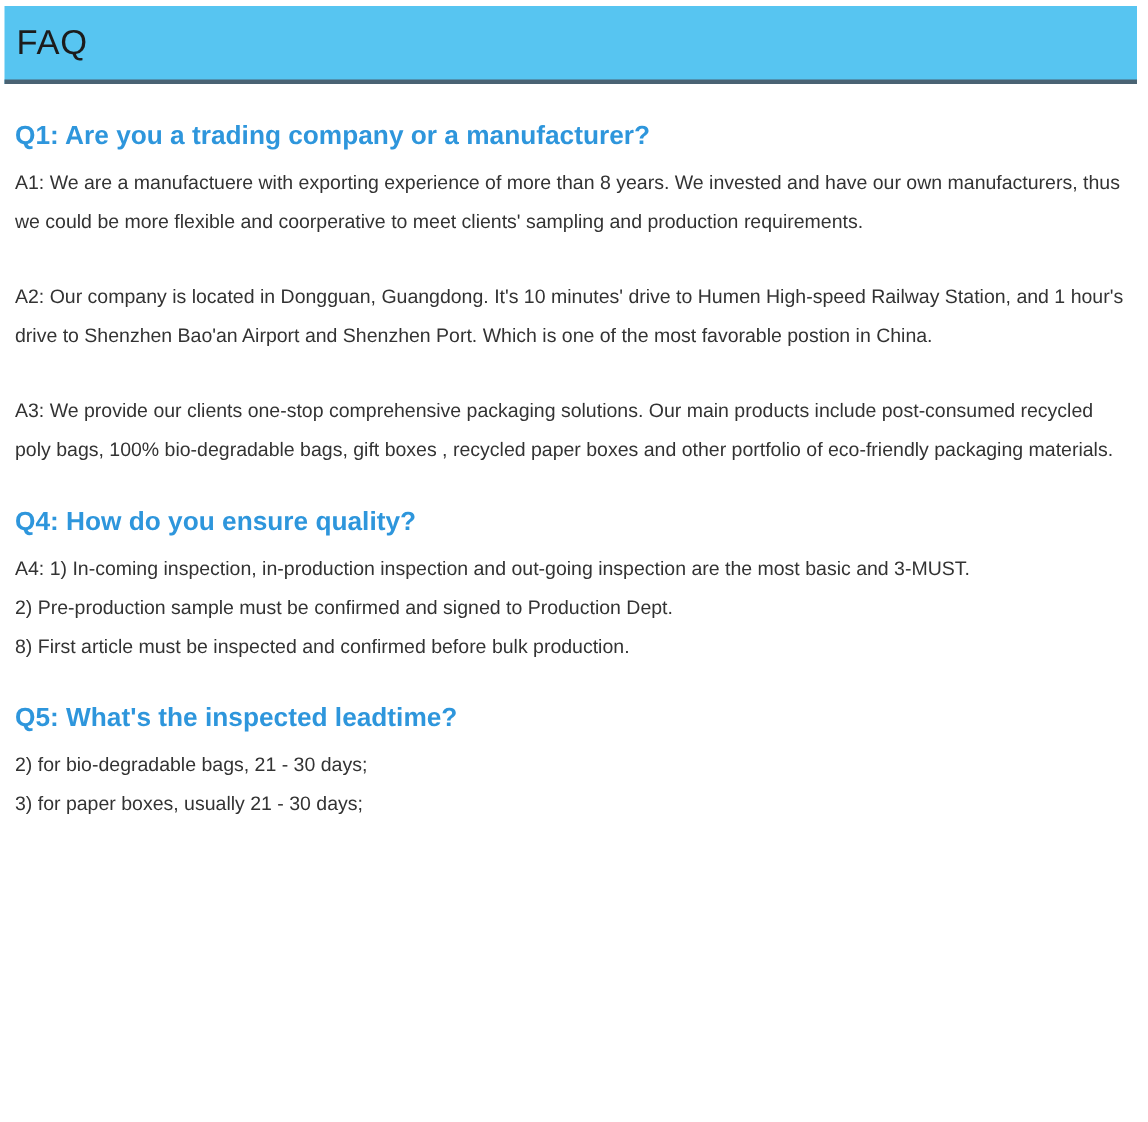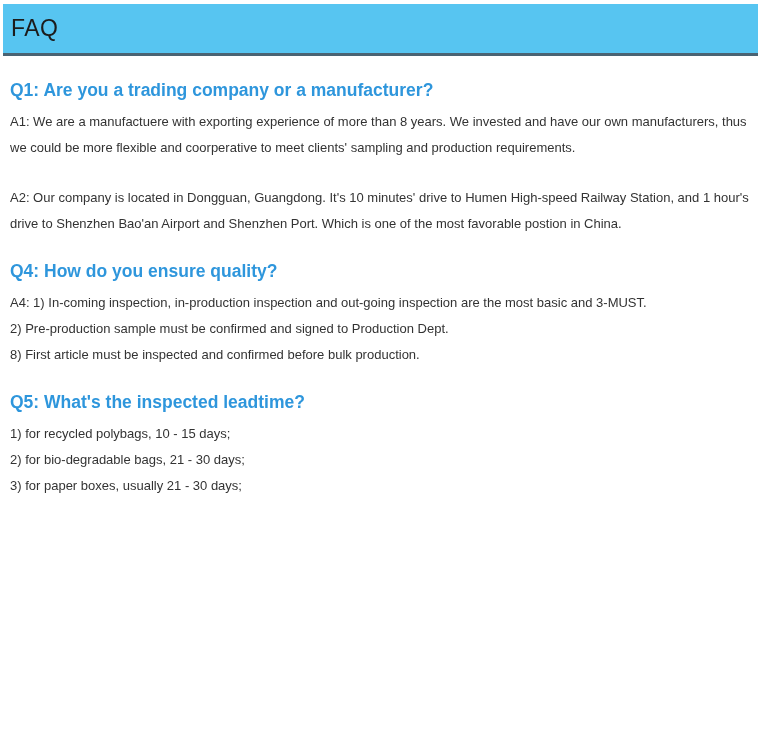--- a/index.html
+++ b/index.html
@@ -69,31 +69,31 @@
     <article class="faq-item">
       <h2 class="faq-question">Q1: Are you a trading company or a manufacturer?</h2>
       <div class="answer-line">A1: We are a manufactuere with exporting experience of more than 8 years. We invested and have our own manufacturers, thus we could be more flexible and coorperative to meet clients' sampling and production requirements.</div>
     </article>
 
     <article class="faq-item">
       <div class="answer-line">A2: Our company is located in Dongguan, Guangdong. It's 10 minutes' drive to Humen High-speed Railway Station, and 1 hour's drive to Shenzhen Bao'an Airport and Shenzhen Port. Which is one of the most favorable postion in China.</div>
     </article>
 
     <article class="faq-item">
+      <div class="answer-line">A3: We provide our clients one-stop comprehensive packaging solutions. Our main products include post-consumed recycled poly bags, 100% bio-degradable bags, gift boxes , recycled paper boxes and other portfolio of eco-friendly packaging materials.</div>
     </article>
 
     <article class="faq-item">
       <h2 class="faq-question">Q4: How do you ensure quality?</h2>
       <div class="answer-line">A4: 1) In-coming inspection, in-production inspection and out-going inspection are the most basic and 3-MUST.</div>
       <div class="answer-line">2) Pre-production sample must be confirmed and signed to Production Dept.</div>
       <div class="answer-line">8) First article must be inspected and confirmed before bulk production.</div>
     </article>
 
     <article class="faq-item">
       <h2 class="faq-question">Q5: What's the inspected leadtime?</h2>
-      <div class="answer-line">1) for recycled polybags, 10 - 15 days;</div>
       <div class="answer-line">2) for bio-degradable bags, 21 - 30 days;</div>
       <div class="answer-line">3) for paper boxes, usually 21 - 30 days;</div>
 
     </article>
 
   </main>
 </div>
 
 </body></html>

